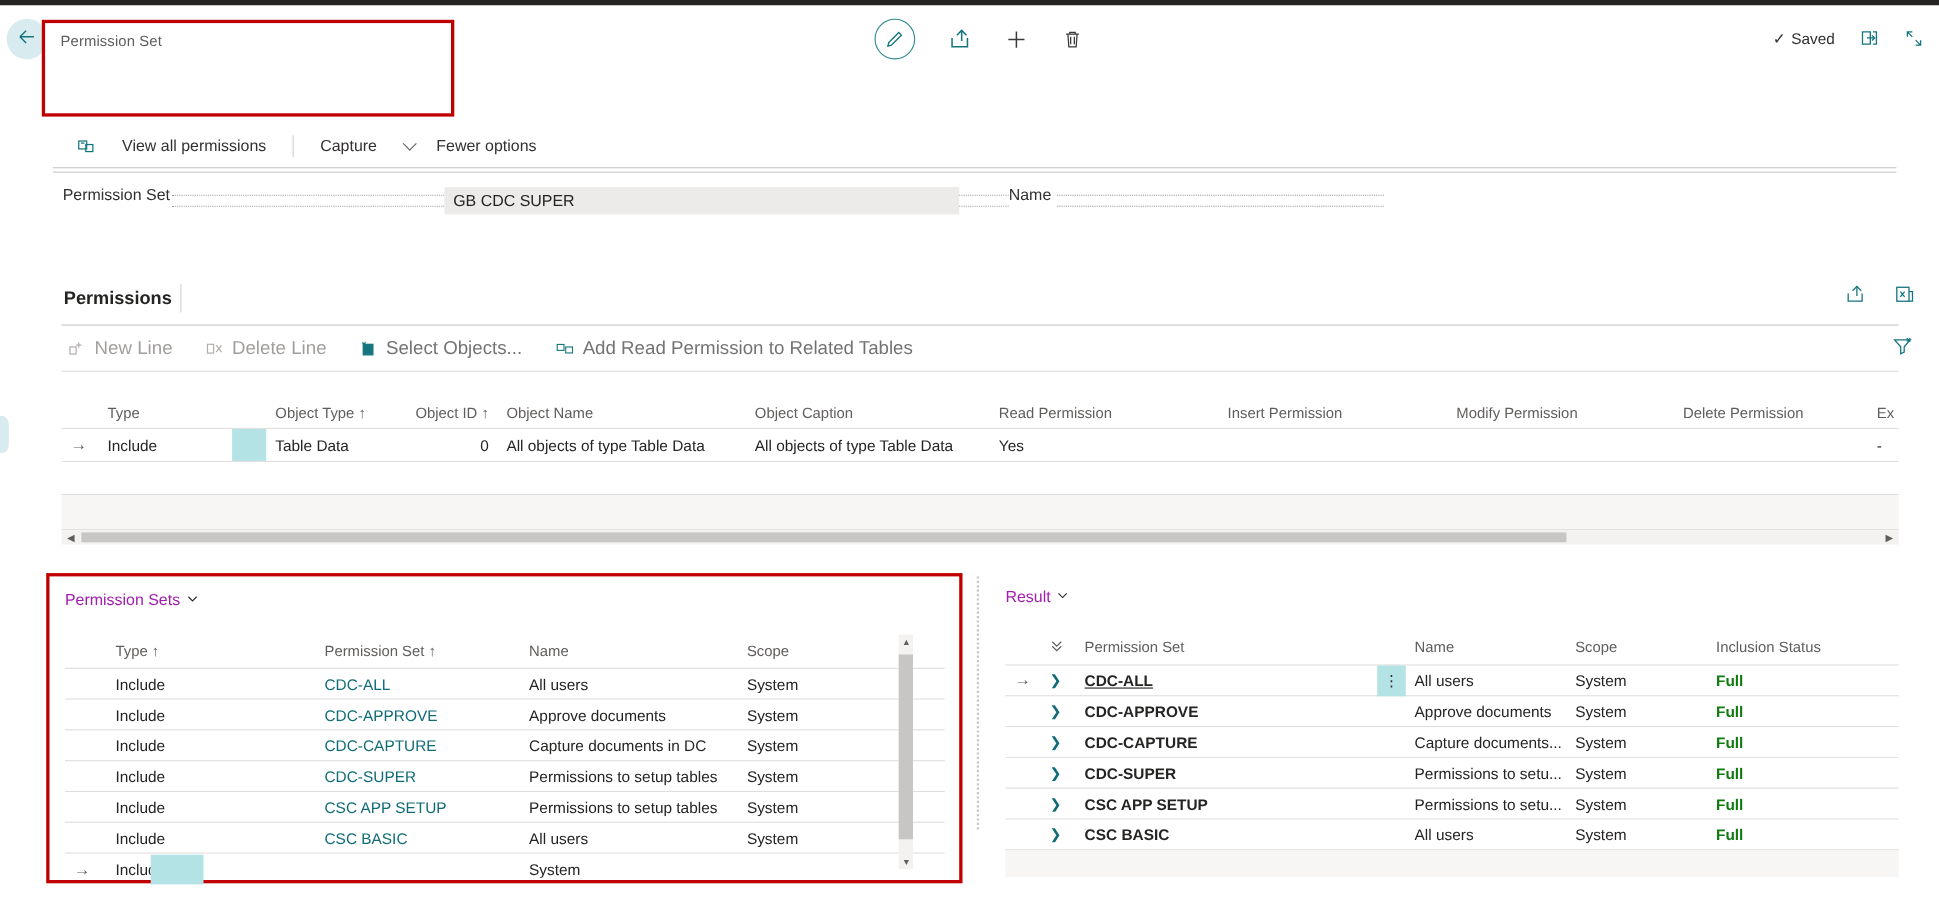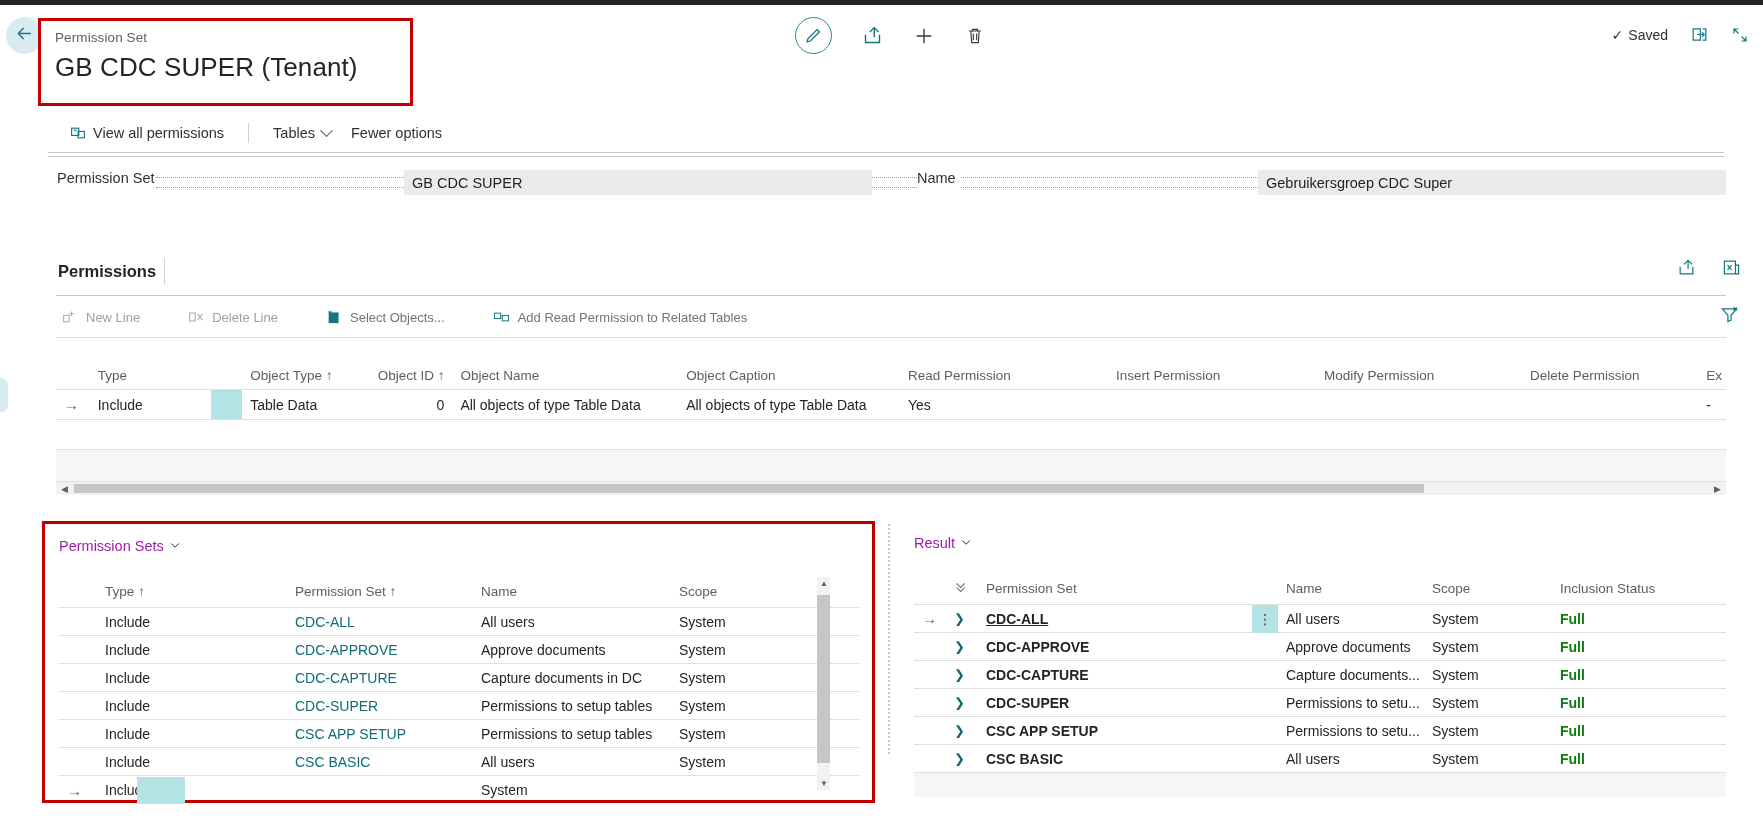--- a/index.html
+++ b/index.html
@@ -42,42 +42,42 @@
   .hdr-right { position:absolute; right:14px; top:20px; display:flex; align-items:center; gap:22px; }
   .saved { font-size:14px; color:#323130; display:flex; align-items:center; gap:5px; }
   .saved .chk { color:#323130; font-size:14px; }
   .hdr-right .ic2 { color:#15757f; cursor:pointer; display:flex; align-items:center; }
 
   
   .cmdbar {
     position:absolute; top:115px; left:0; width:1763px; height:36px;
     display:flex; align-items:center; padding-left:60px; font-size:14.5px; color:#323130;
   }
-  .cmd { display:flex; align-items:center; gap:7px; cursor:pointer; padding:2px 10px; }
+  .cmd { display:flex; align-items:center; gap:25px; cursor:pointer; padding:2px 10px; }
   .cmd .gi { color:#15757f; display:flex; }
   .cmd-sep { width:1px; height:20px; background:#d2d0ce; margin:0 14px; }
   .caret { display:inline-block; width:9px; height:9px; border-right:1.5px solid #605e5c; border-bottom:1.5px solid #605e5c; transform:rotate(45deg) translate(-2px,-2px); }
   .rule { position:absolute; left:48px; width:1676px; height:1px; background:#c8c6c4; }
 
   
   .fields { position:absolute; top:165px; left:0; width:1763px; height:48px; }
   .fld-label { position:absolute; font-size:14.5px; color:#323130; }
   .fld-dots { position:absolute; height:1px; border-top:1px dotted #a19f9d; }
   .fld-val {
     position:absolute; height:25px; background:#edebe9; font-size:14.5px; color:#252423;
     display:flex; align-items:center; padding-left:8px;
   }
   .sec-title { position:absolute; left:58px; font-size:16.5px; font-weight:600; color:#252423; }
   .sec-divider { position:absolute; left:164px; top:258px; width:1px; height:26px; background:#d2d0ce; }
   .tabs { position:absolute; left:185px; top:258px; display:flex; align-items:center; gap:26px; font-size:14.5px; }
   .tab { color:#323130; cursor:pointer; padding-bottom:3px; }
   .tab.active { color:#15757f; border-bottom:2px solid #15757f; font-weight:400; }
   .sec-right { position:absolute; right:22px; top:258px; display:flex; gap:26px; color:#15757f; }
 
-  .subbar { position:absolute; top:302px; left:0; width:1763px; height:30px; display:flex; align-items:center; padding-left:62px; font-size:13px; gap:48px; }
+  .subbar { position:absolute; top:302px; left:0; width:1763px; height:30px; display:flex; align-items:center; padding-left:62px; font-size:17px; gap:30px; }
   .sb { display:flex; align-items:center; gap:8px; color:#737373; cursor:pointer; }
   .sb.disabled { color:#a19f9d; cursor:default; }
   .sb .gi { display:flex; color:#15757f; }
   .sb.disabled .gi { color:#b3b0ad; }
   .subbar-right { position:absolute; right:24px; top:305px; color:#15757f; }
 
   
   .grid { position:absolute; top:350px; left:56px; width:1670px; }
   .grid-hdr { display:flex; height:40px; align-items:flex-end; border-bottom:1px solid #e1dfdd; }
   .gh { font-size:13.5px; color:#605e5c; padding-bottom:6px; }
@@ -125,21 +125,20 @@
     <div class="backbtn">
       <span>
         <svg viewBox="0 0 24 24" fill="none" stroke="#15757f" stroke-width="1.7">
           <path d="M20 12H4M4 12l7-7M4 12l7 7"></path>
         </svg>
       </span>
     </div>
 
     <div class="titlebox">
       <div class="title-caption">Permission Set</div>
-      <div class="title-main">GB CDC SUPER (Tenant)</div>
     </div>
 
     <div class="hdr-icons">
       <div class="ic circle">
         <svg width="19" height="19" viewBox="0 0 24 24" fill="none" stroke="#15757f" stroke-width="1.6">
           <path d="M16.5 4.5l3 3L8 19l-4 1 1-4z"></path>
         </svg>
       </div>
       <div class="ic">
         <svg width="21" height="21" viewBox="0 0 24 24" fill="none" stroke="#15757f" stroke-width="1.6">
@@ -188,42 +187,41 @@
         <svg width="16" height="16" viewBox="0 0 20 20" fill="none" stroke="#15757f" stroke-width="1.4">
           <rect x="2" y="4" width="9" height="9"></rect>
             <rect x="10" y="8" width="8" height="8"></rect>
           <path d="M4.5 6.5h4"></path>
         </svg>
       </span>
       <span>View all permissions</span>
     </div>
     <div class="cmd-sep"></div>
     <div class="cmd">
-      <span>Tables</span>
+      <span>Capture</span>
       <span class="caret"></span>
     </div>
     <div class="cmd">
       <span>Fewer options</span>
     </div>
   </div>
   <div class="rule" style="top:152px;"></div>
   <div class="rule" style="top:156px;"></div>
 
   <div class="fields">
     <div class="fld-label" style="left:57px; top:5px;">Permission Set</div>
     <div class="fld-dots" style="left:156px; top:12px; width:248px;"></div>
     <div class="fld-dots" style="left:156px; top:22px; width:248px;"></div>
     <div class="fld-val" style="left:404px; top:5px; width:468px;">GB CDC SUPER</div>
 
     <div class="fld-dots" style="left:872px; top:12px; width:45px;"></div>
     <div class="fld-dots" style="left:872px; top:22px; width:45px;"></div>
     <div class="fld-label" style="left:917px; top:5px;">Name</div>
     <div class="fld-dots" style="left:961px; top:12px; width:297px;"></div>
     <div class="fld-dots" style="left:961px; top:22px; width:297px;"></div>
-    <div class="fld-val" style="left:1258px; top:5px; width:468px;">Gebruikersgroep CDC Super</div>
   </div>
 
   <div class="sec-title" style="top:262px;">Permissions</div>
   <div class="sec-divider"></div>
   <div class="sec-right">
     <span>
       <svg width="19" height="19" viewBox="0 0 24 24" fill="none" stroke="#15757f" stroke-width="1.5">
         <path d="M4 11v9h16v-9"></path>
           <path d="M9 8l5-5 5 5"></path>
           <path d="M14 3v11"></path>

